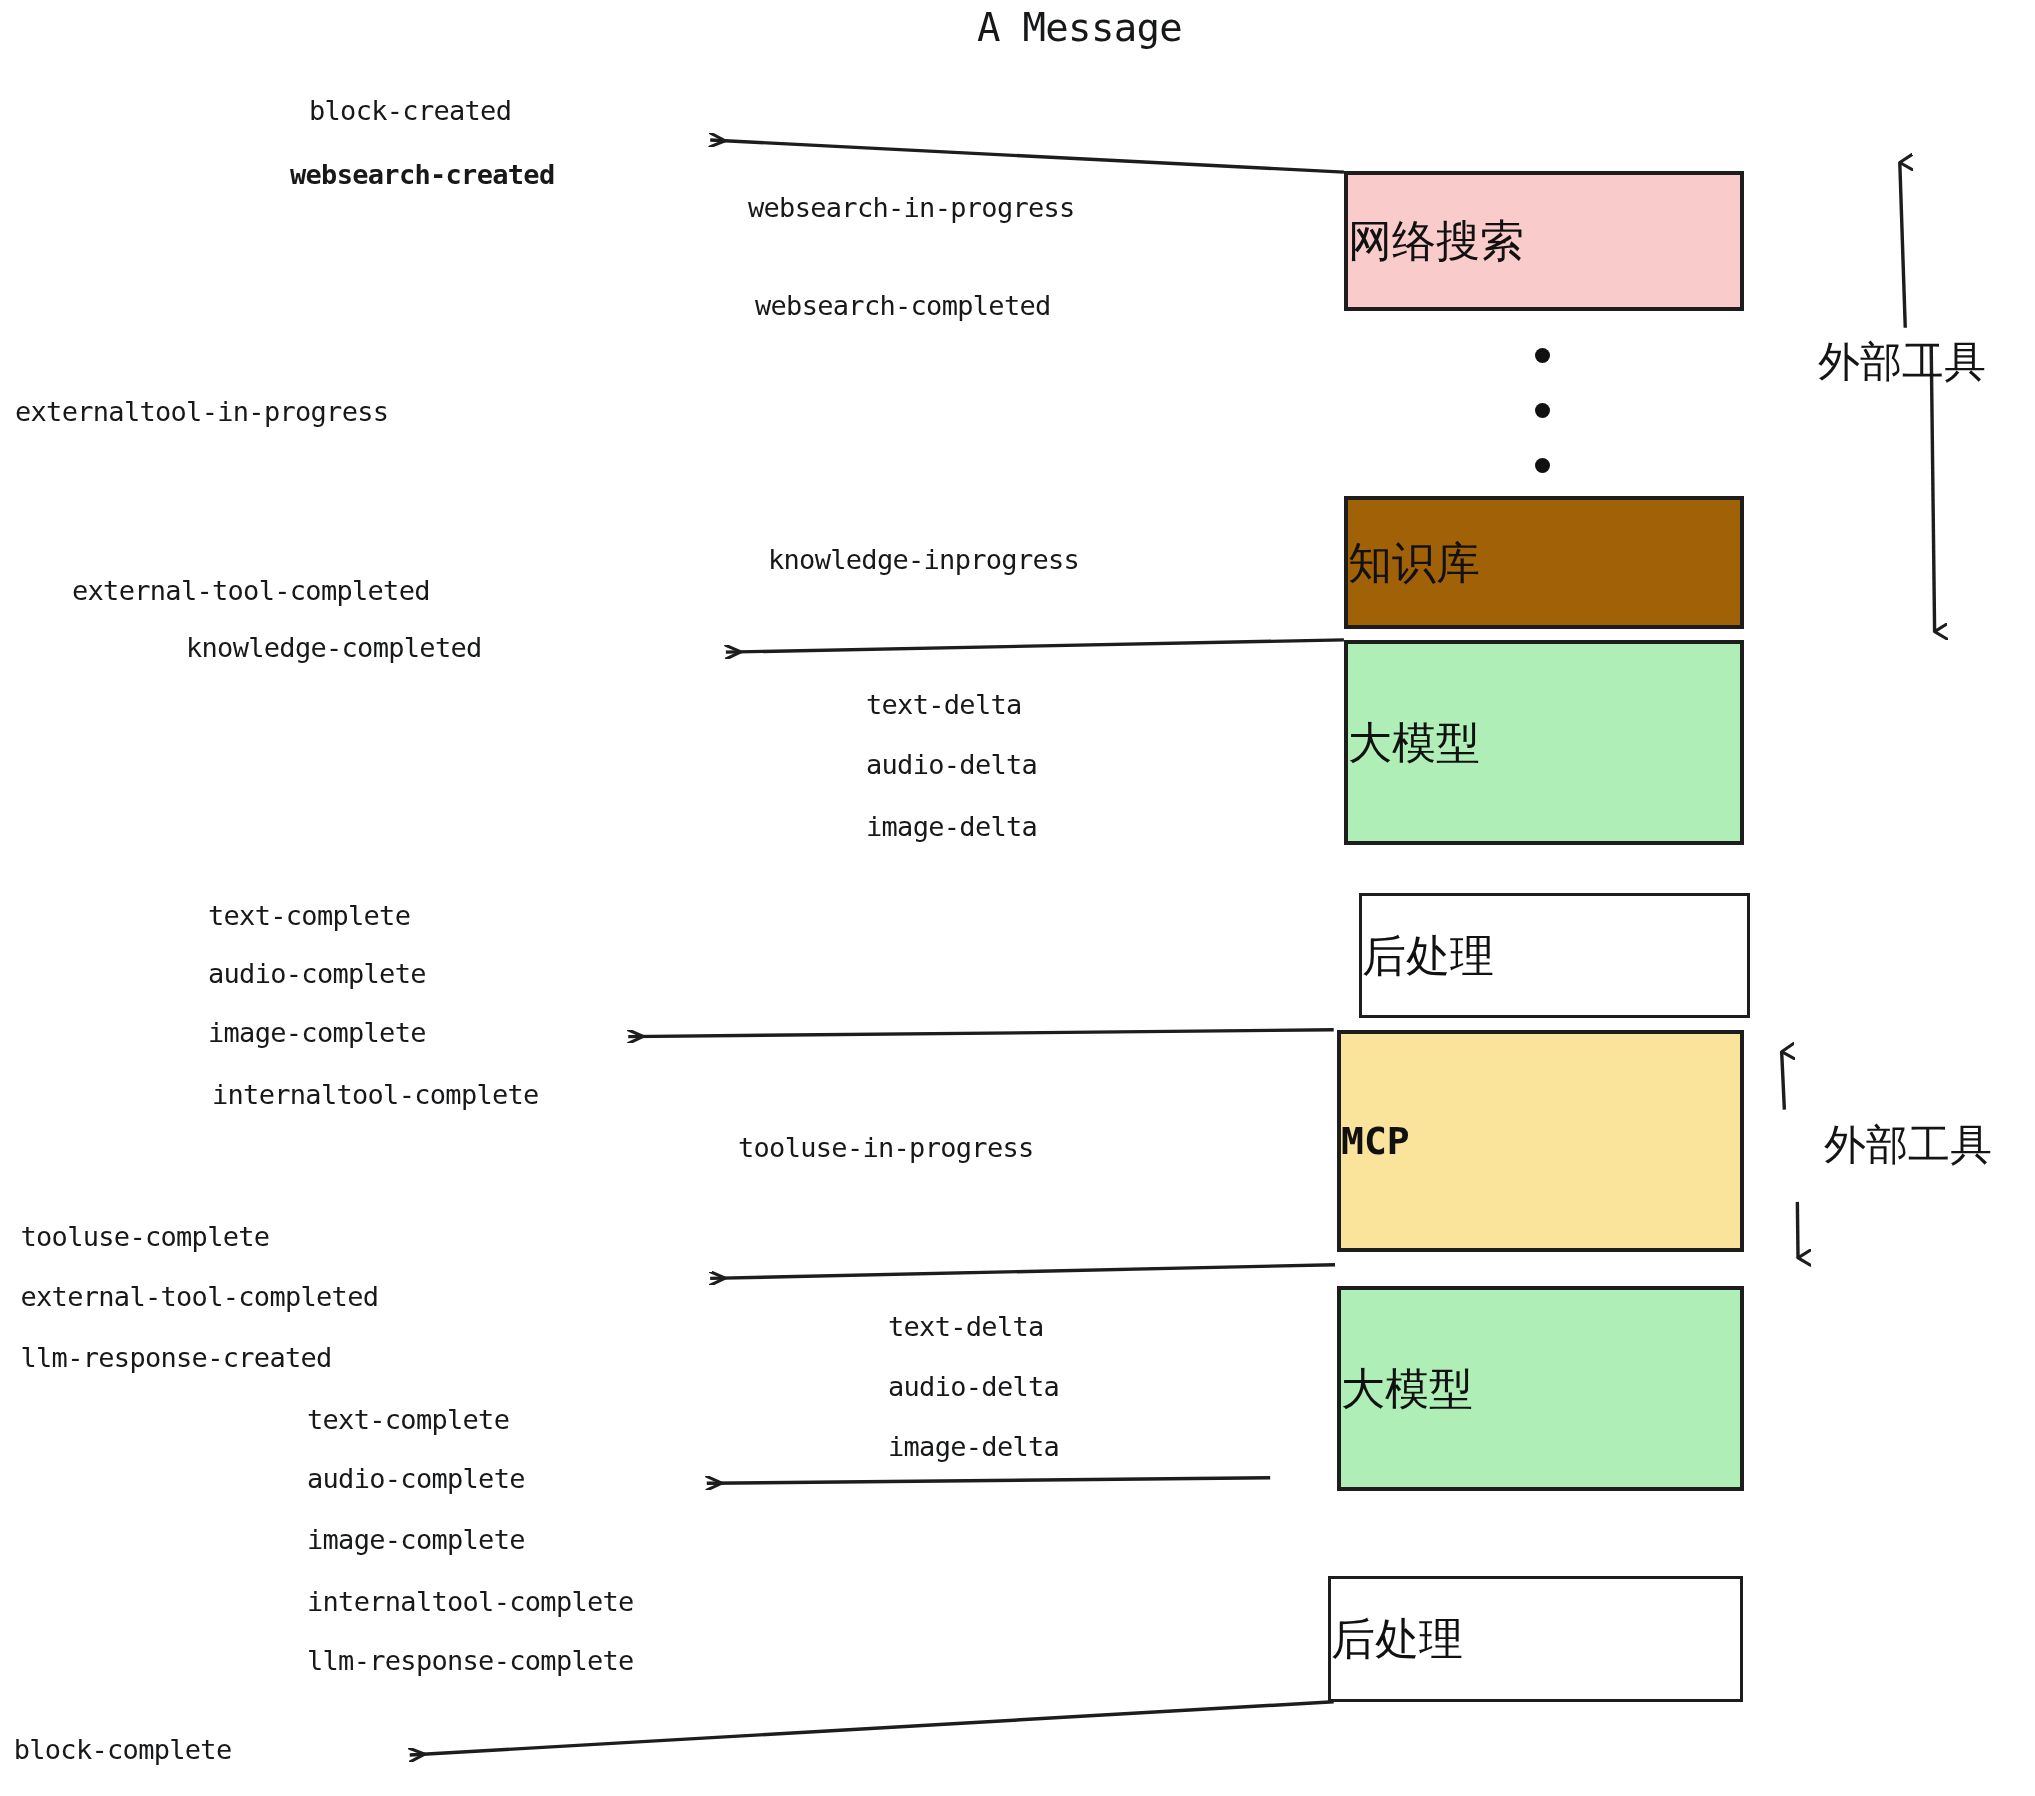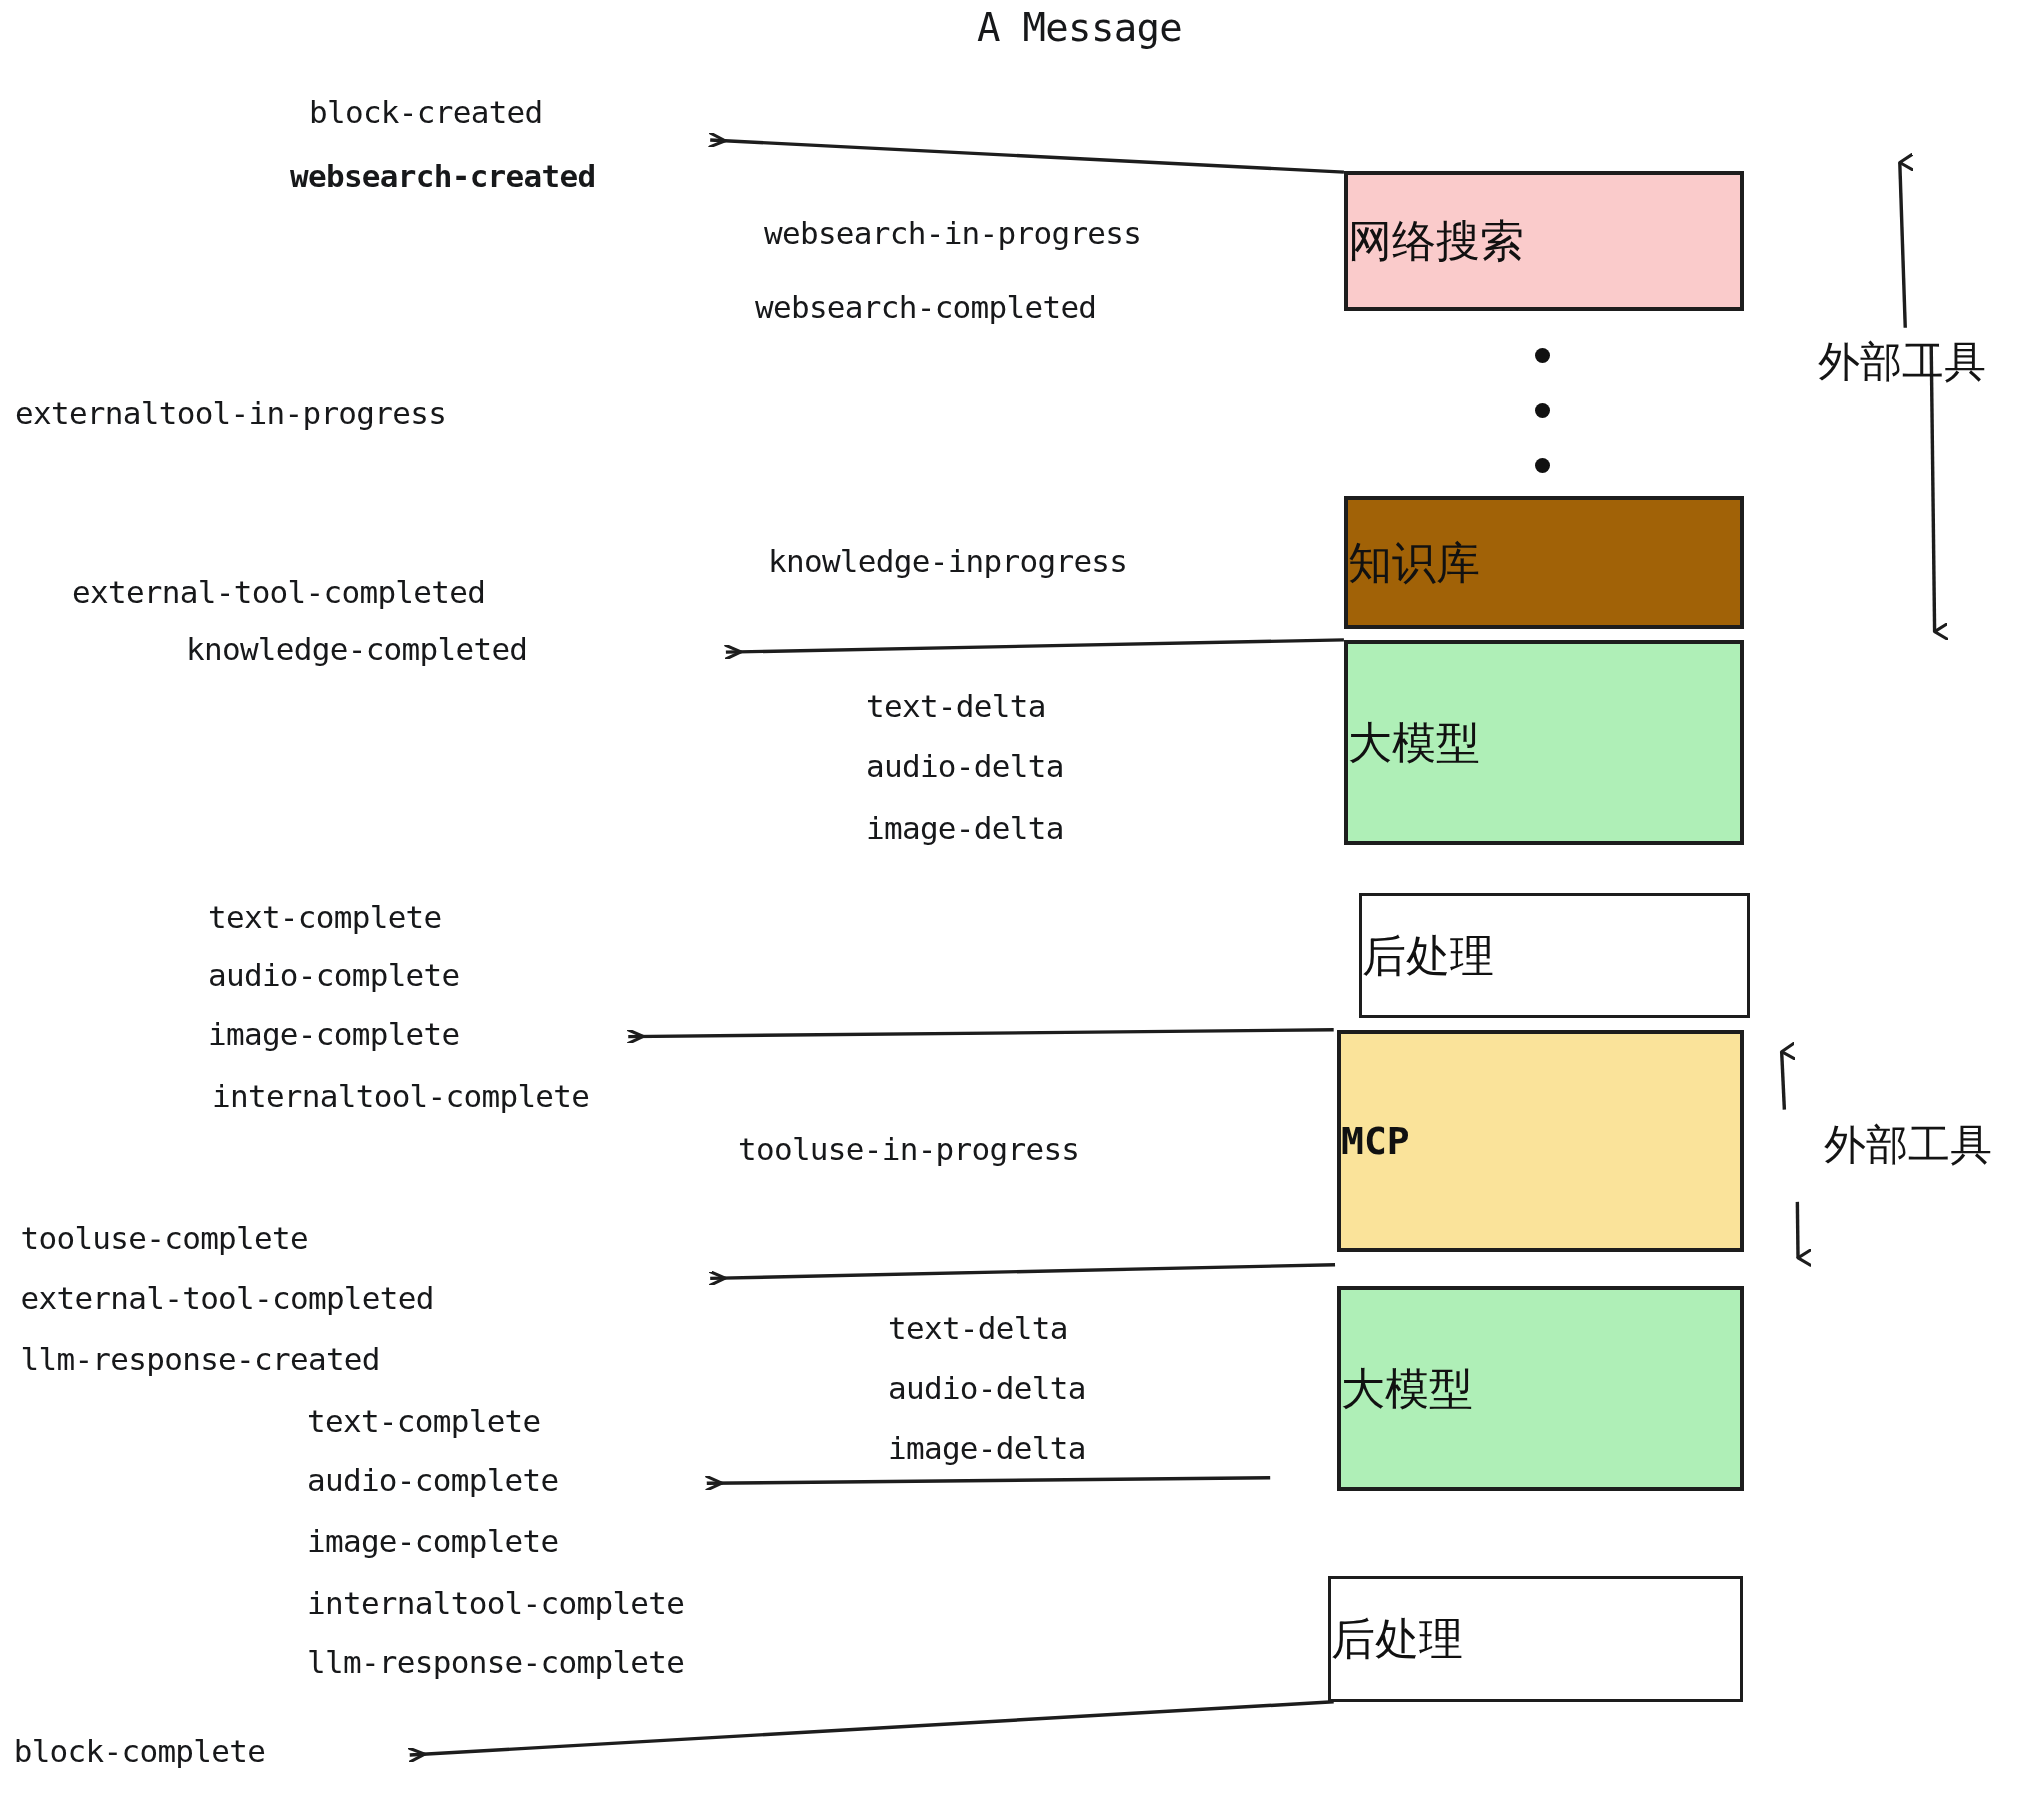--- a/index.html
+++ b/index.html
@@ -9,21 +9,21 @@
     height:1796px;
     background:#ffffff;
     overflow:hidden;
     font-family:"DejaVu Sans Mono","Liberation Mono",monospace;
     color:#1a1a1a;
   }
   .evt{
     position:absolute;
     white-space:nowrap;
     font-family:"DejaVu Sans Mono","Liberation Mono",monospace;
-    font-size:31px;
+    font-size:27px;
     letter-spacing:-0.7px;
     color:#17181a;
     line-height:1;
   }
   .title{
     position:absolute;
     white-space:nowrap;
     font-family:"DejaVu Sans Mono","Liberation Mono",monospace;
     font-size:39px;
     letter-spacing:-0.7px;
@@ -147,21 +147,21 @@
   </div>
 
   <div class="sidelabel" style="left:1824px;top:1124px;">
     <span>外部工具</span>
   </div>
 
   <div class="evt" style="left:309px;top:97px;">block-created</div>
 
   <div class="evt" style="left:290px;top:161px;font-weight:bold;">websearch-created</div>
 
-  <div class="evt" style="left:748px;top:218px;margin-left:16px;">websearch-in-progress</div>
+  <div class="evt" style="left:748px;top:194px;">websearch-in-progress</div>
 
   <div class="evt" style="left:755px;top:292px;">websearch-completed</div>
 
   <div class="evt" style="left:15px;top:398px;">externaltool-in-progress</div>
 
   <div class="evt" style="left:768px;top:546px;">knowledge-inprogress</div>
 
   <div class="evt" style="left:72px;top:577px;">external-tool-completed</div>
 
   <div class="evt" style="left:186px;top:634px;text-align:right;">knowledge-completed</div>

